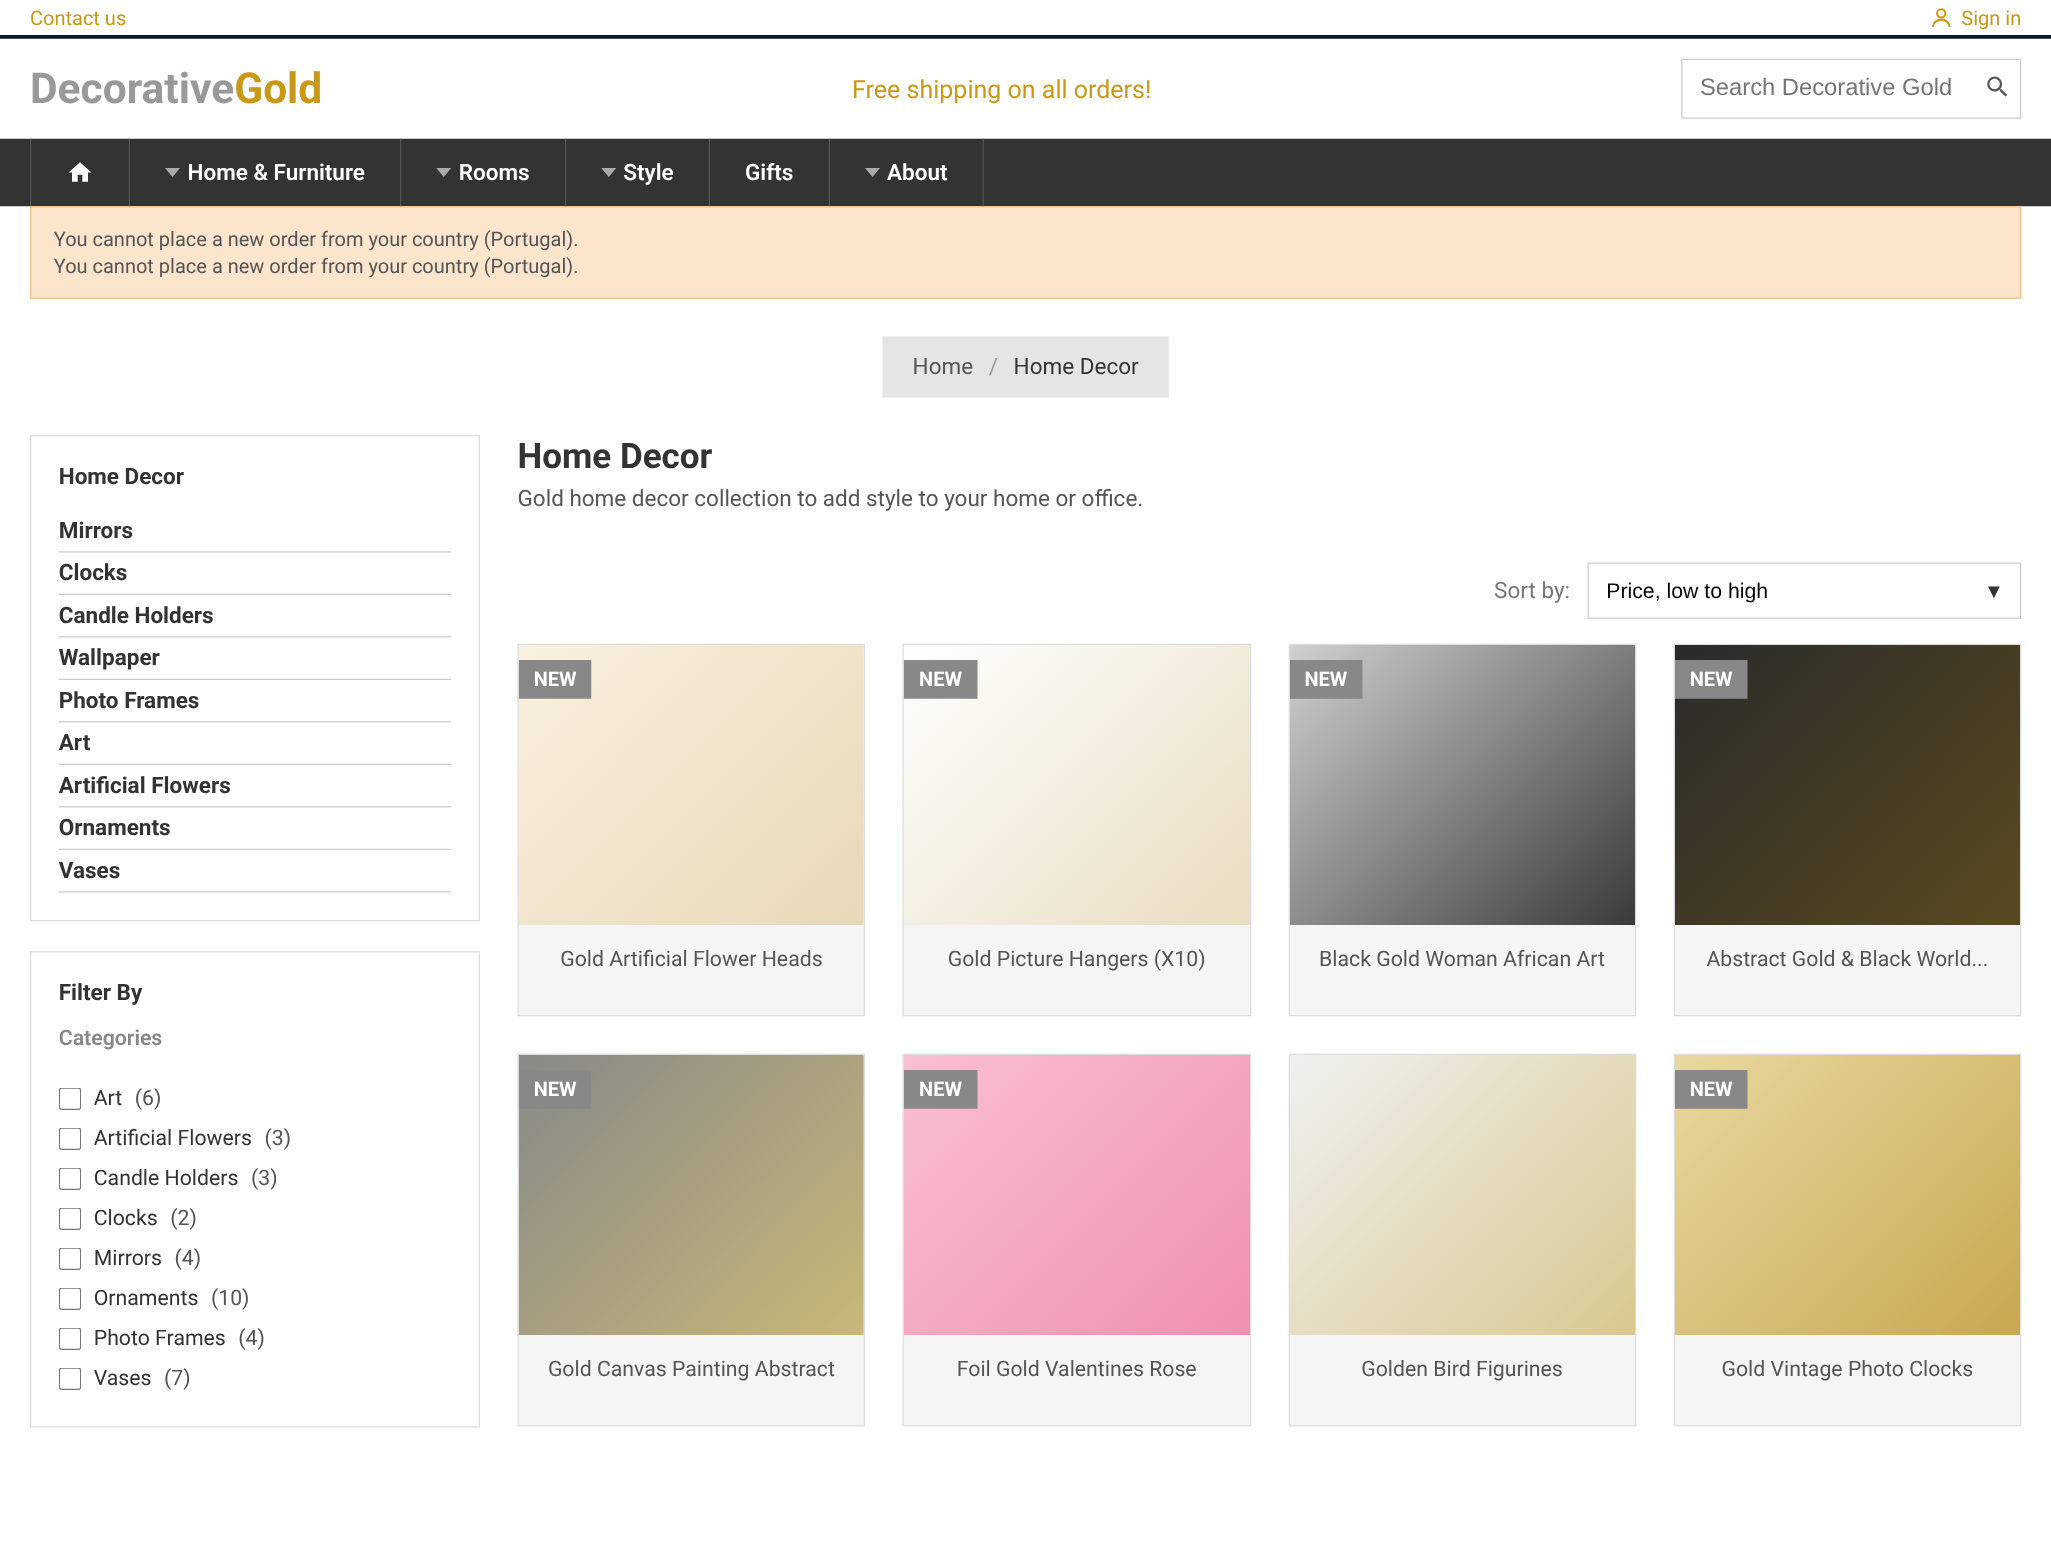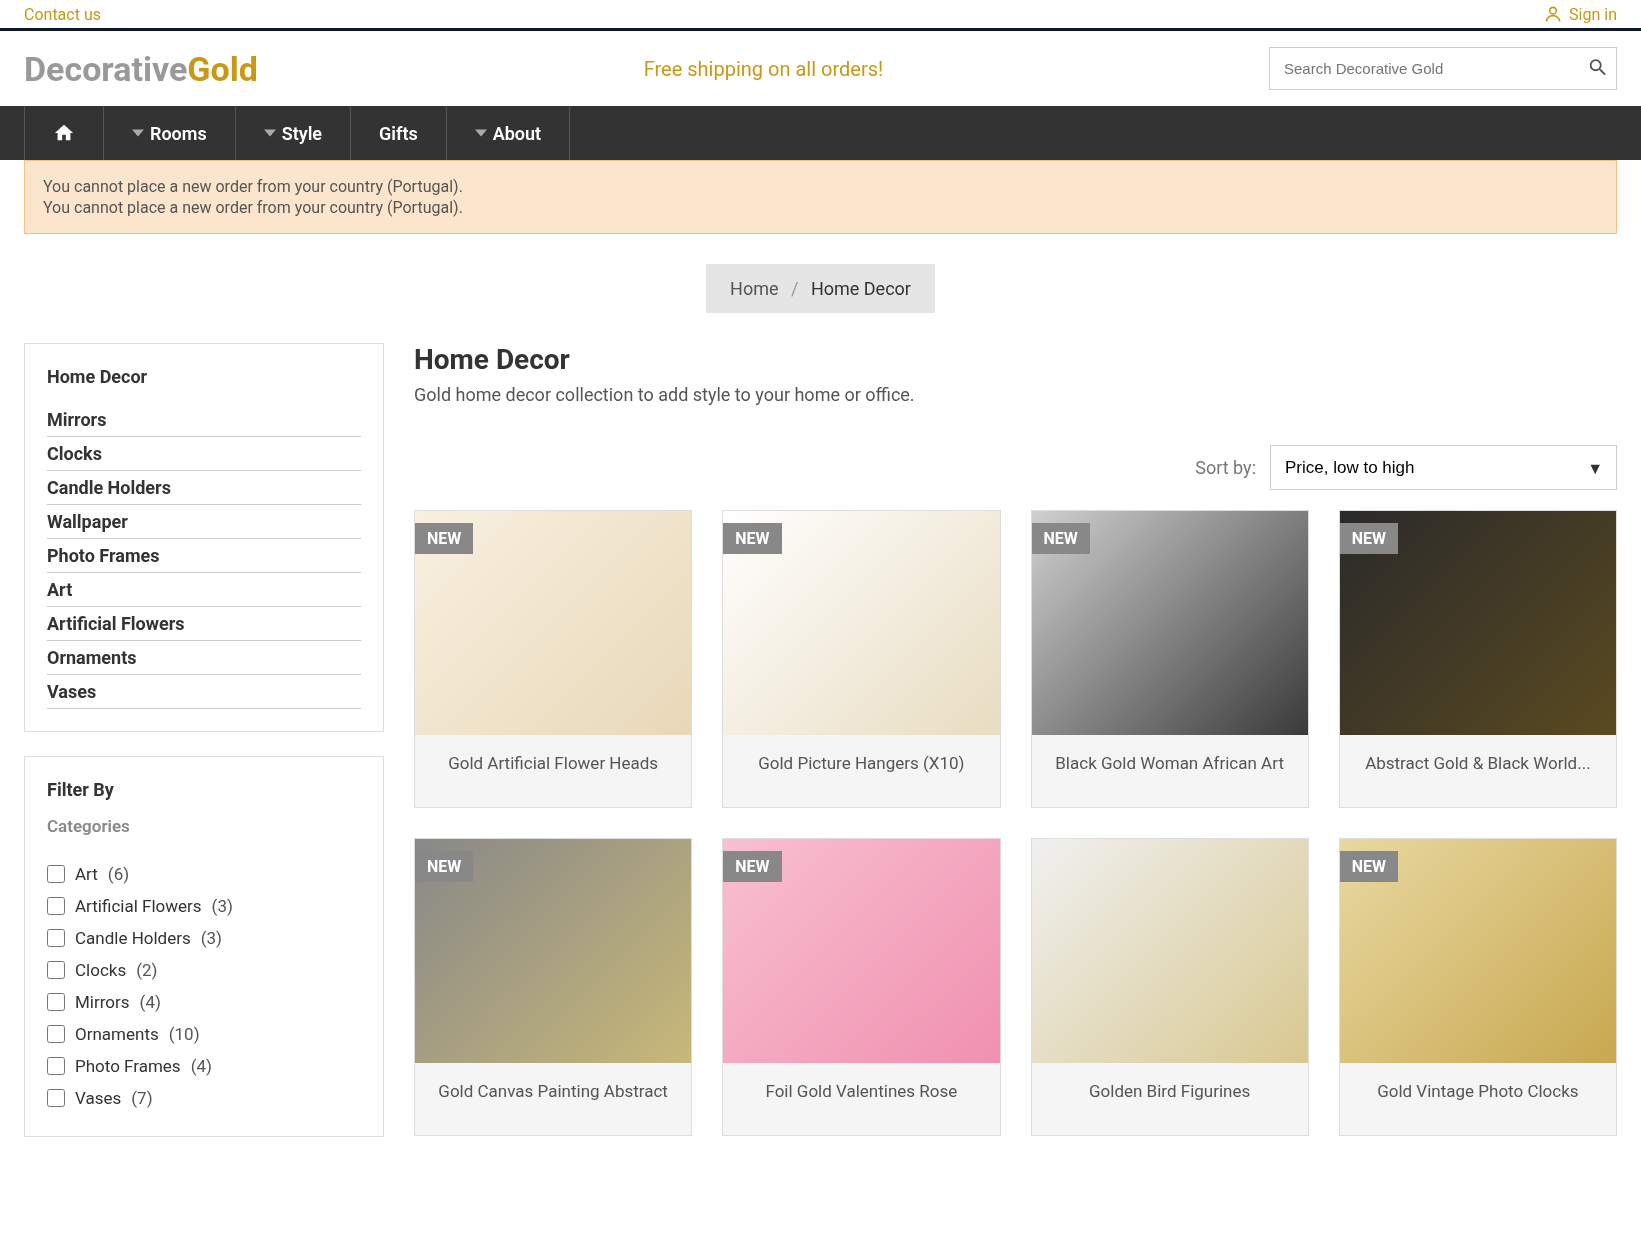--- a/index.html
+++ b/index.html
@@ -9,21 +9,21 @@
 .top-bar a { color: #c89816; text-decoration: none; }
 .signin { display: flex; align-items: center; gap: 6px; }
 .signin svg { width: 20px; height: 20px; }
 
 .header-row { display: flex; justify-content: space-between; align-items: center; padding: 16px 24px; }
 .logo { font-size: 34px; font-weight: bold; }
 .logo .d1 { color: #999; }
 .logo .d2 { color: #c89816; margin-top: 44px; }
 .free-ship { color: #c89816; font-weight: 400; font-size: 20px; }
 .search-wrap { position: relative; }
-.search-input { width: 348px; padding: 12px 44px 12px 14px; border: 1px solid #ccc; font-size: 15px; color: #888; }
+.search-input { width: 272px; padding: 12px 44px 12px 14px; border: 1px solid #ccc; font-size: 19px; color: #888; }
 .search-btn { position: absolute; right: 8px; top: 50%; transform: translateY(-50%); background: none; border: none; cursor: pointer; }
 .search-btn svg { width: 22px; height: 22px; fill: #555; }
 
 .main-nav { background: #333; display: flex; align-items: stretch; padding: 0 24px; }
 .main-nav a { color: #fff; text-decoration: none; padding: 16px 28px; font-weight: 600; font-size: 18px; display: flex; align-items: center; gap: 6px; border-right: 1px solid #555; }
 .main-nav a:first-child { border-left: 1px solid #555; }
 .main-nav svg.home-icon { width: 22px; height: 22px; fill: #fff; }
 .main-nav svg.chev { width: 12px; height: 12px; fill: #aaa; }
 
 .alert-box { margin: 0 24px 20px; background: #fce5cd; border: 1px solid #f5c187; padding: 14px 18px; font-size: 16px; color: #555; }
@@ -99,20 +99,26 @@
         </svg>
     </button>
   </div>
 </div>
 
 <nav class="main-nav">
   <a href="#">
     <svg class="home-icon" viewBox="0 0 24 24">
         <path d="M10 20v-6h4v6h5v-8h3L12 3 2 12h3v8z"></path>
       </svg>
+  </a>
+  <a href="#">
+    <svg class="chev" viewBox="0 0 10 10">
+        <path d="M0 2 L5 8 L10 2 Z"></path>
+      </svg>
+    <span>Home &amp; Furniture</span>
   </a>
   <a href="#">
     <svg class="chev" viewBox="0 0 10 10">
         <path d="M0 2 L5 8 L10 2 Z"></path>
       </svg>
     <span>Rooms</span>
   </a>
   <a href="#">
     <svg class="chev" viewBox="0 0 10 10">
         <path d="M0 2 L5 8 L10 2 Z"></path>

